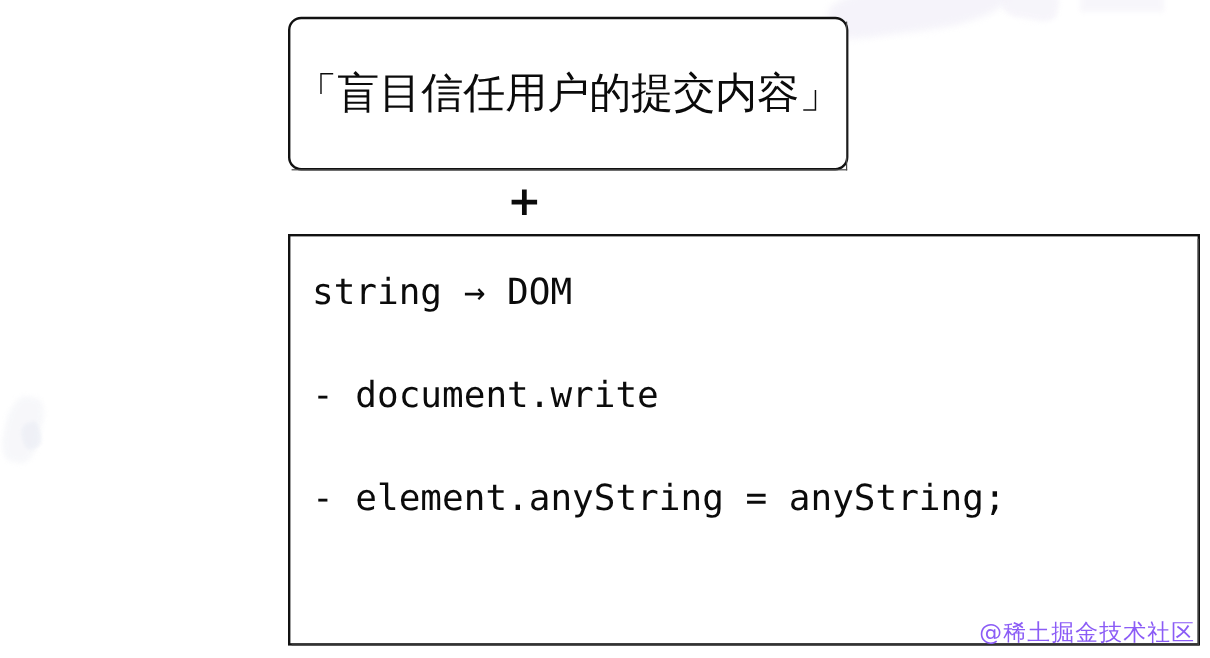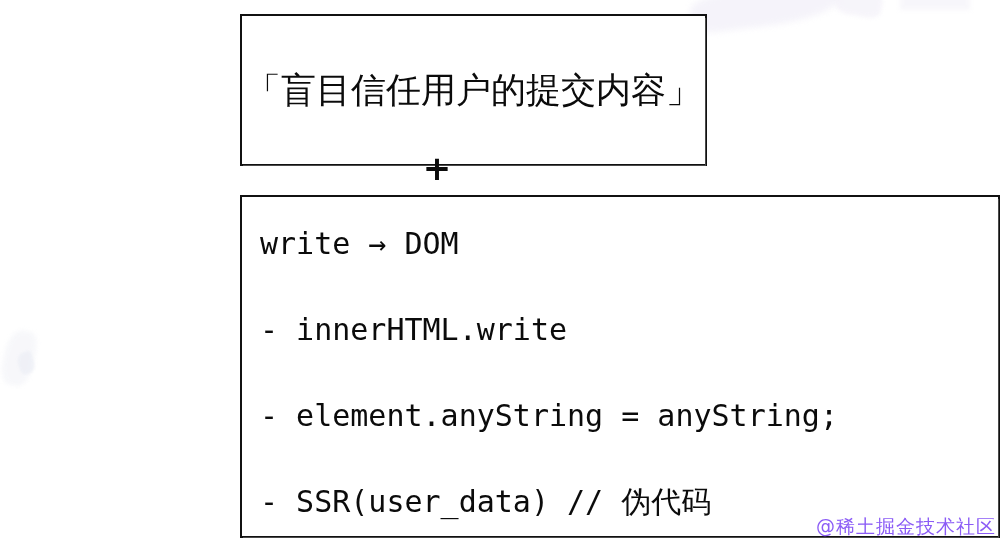--- a/index.html
+++ b/index.html
@@ -92,21 +92,22 @@
     bottom: -2px;
     border-right: 1px solid #4a4a4a;
     border-bottom: 1px solid #4a4a4a;
     pointer-events: none;
   }
 
   #top-box {
     left: 240px;
     top: 14px;
     width: 467px;
-    height: 152px;
+    height: 128px;
+    border-radius: 11px;
   }
   #top-box-text {
     position: absolute;
     left: 0;
     right: 0;
     top: 50%;
     transform: translateY(-50%);
     text-align: center;
     font-family: "DejaVu Sans", "Liberation Sans", sans-serif;
     font-size: 35px;
@@ -181,22 +182,21 @@
 
 
   <div id="top-box" class="sketch-box">
     <div id="top-box-text">「盲目信任用户的提交内容」</div>
   </div>
 
   <div id="plus-sign">+</div>
 
   <div id="bottom-box" class="sketch-box">
     <div id="code-block">
-      <div class="code-line head">write → DOM</div>
-      <div class="code-line item">- innerHTML.write</div>
+      <div class="code-line head">string → DOM</div>
+      <div class="code-line item">- document.write</div>
       <div class="code-line item">- element.anyString = anyString;</div>
-      <div class="code-line item last">- SSR(user_data) // 伪代码</div>
     </div>
   </div>
 
   <div id="watermark">@稀土掘金技术社区</div>
 
 </div>
 
 </body></html>

